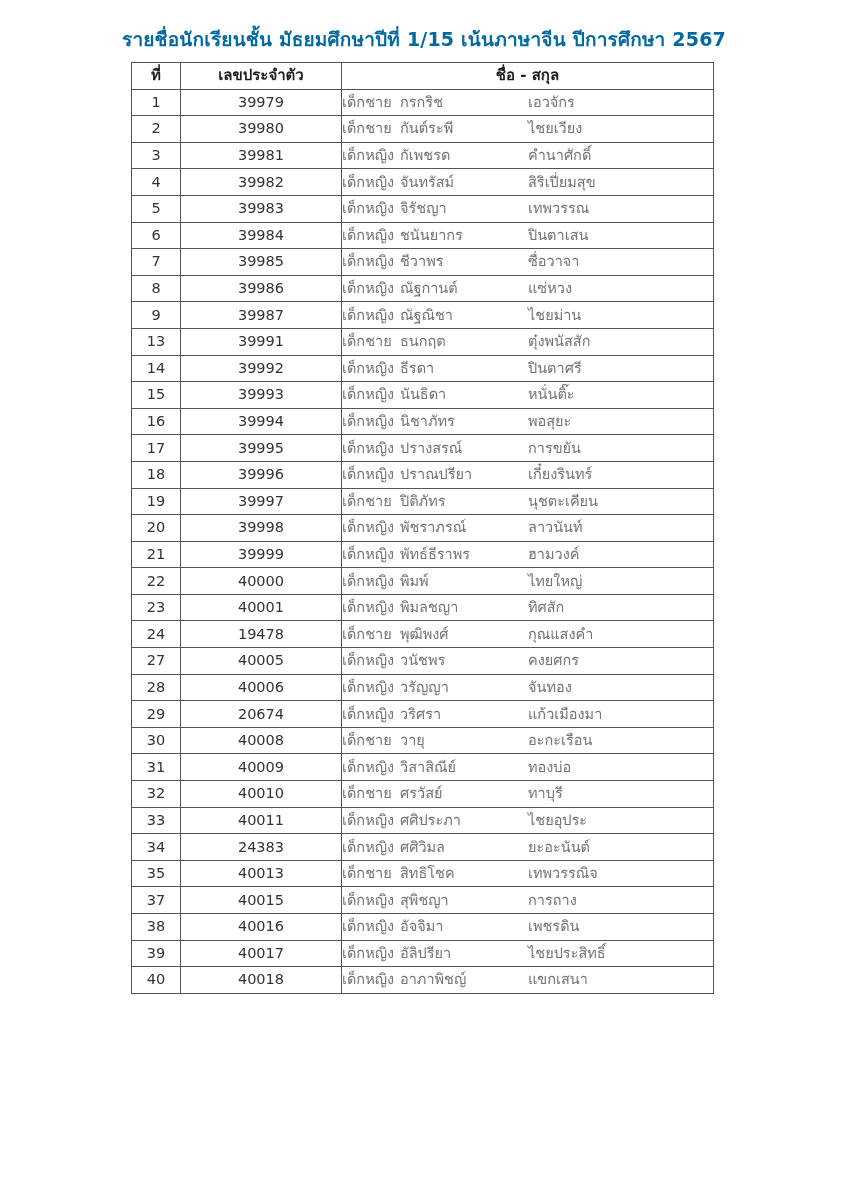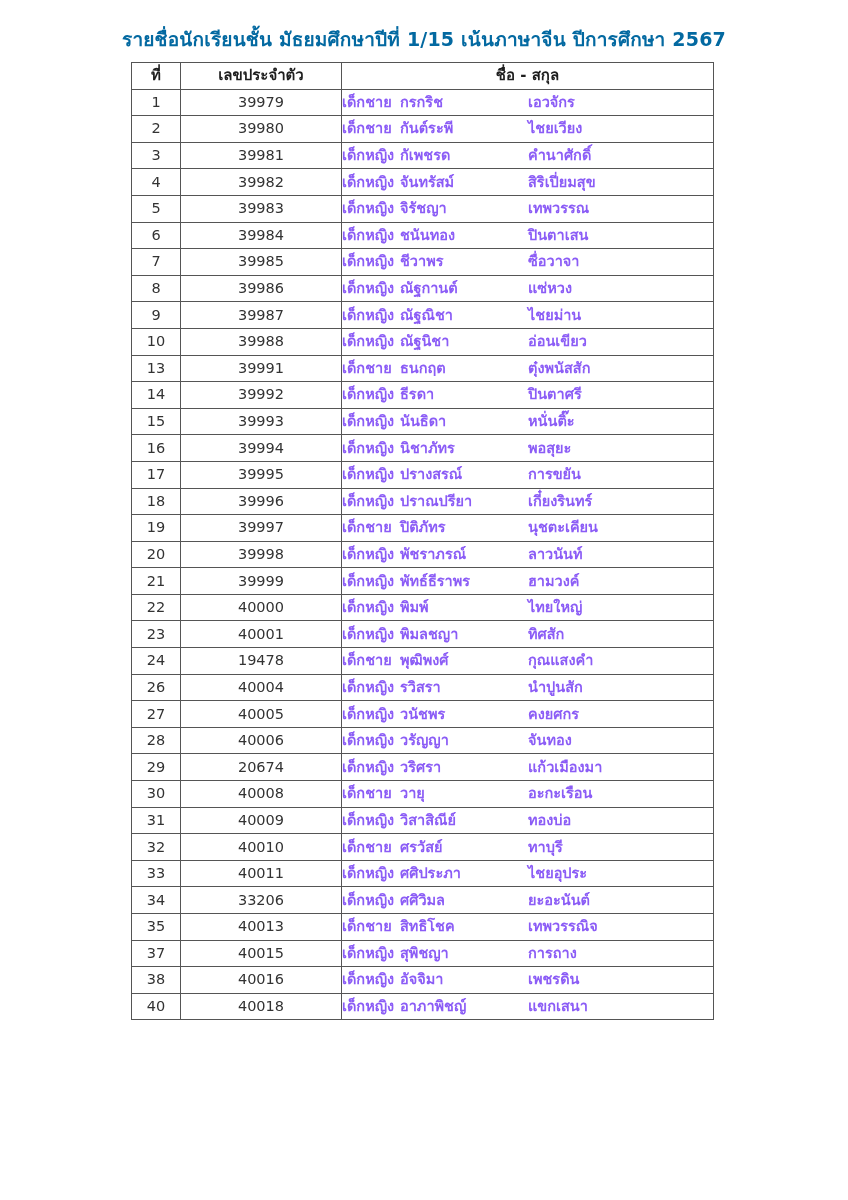--- a/index.html
+++ b/index.html
@@ -46,21 +46,21 @@
     table.roster th {
       font-weight: bold;
       font-size: 15px;
       text-align: center;
       color: #1e1e1e;
     }
     col.c-no { width: 49px; }
     col.c-id { width: 161px; }
     col.c-name { width: 372px; }
     td.no, td.sid { text-align: center; color: #333; }
-    td.fullname { padding-left: 2px; color: #8b5cf6; font-weight: bold; }
+    td.fullname { padding-left: 2px; color: #737373; }
     .prefix { display: inline-block; width: 58px; }
     .first { display: inline-block; width: 128px; }
     .last { display: inline-block; }
   </style>
 </head>
 <body>
 
 <div class="page-title">รายชื่อนักเรียนชั้น มัธยมศึกษาปีที่ 1/15  เน้นภาษาจีน   ปีการศึกษา  2567</div>
 
 <table class="roster">
@@ -98,43 +98,38 @@
         <td class="fullname"><span class="prefix">เด็กหญิง</span><span class="first">จันทรัสม์</span><span class="last">สิริเปี่ยมสุข</span></td>
       </tr>
       <tr>
         <td class="no">5</td>
         <td class="sid">39983</td>
         <td class="fullname"><span class="prefix">เด็กหญิง</span><span class="first">จิรัชญา</span><span class="last">เทพวรรณ</span></td>
       </tr>
       <tr>
         <td class="no">6</td>
         <td class="sid">39984</td>
-        <td class="fullname"><span class="prefix">เด็กหญิง</span><span class="first">ชนันทอง</span><span class="last">ปินตาเสน</span></td>
+        <td class="fullname"><span class="prefix">เด็กหญิง</span><span class="first">ชนันยากร</span><span class="last">ปินตาเสน</span></td>
       </tr>
       <tr>
         <td class="no">7</td>
         <td class="sid">39985</td>
         <td class="fullname"><span class="prefix">เด็กหญิง</span><span class="first">ชีวาพร</span><span class="last">ซื่อวาจา</span></td>
       </tr>
       <tr>
         <td class="no">8</td>
         <td class="sid">39986</td>
         <td class="fullname"><span class="prefix">เด็กหญิง</span><span class="first">ณัฐกานต์</span><span class="last">แซ่หวง</span></td>
       </tr>
       <tr>
         <td class="no">9</td>
         <td class="sid">39987</td>
         <td class="fullname"><span class="prefix">เด็กหญิง</span><span class="first">ณัฐณิชา</span><span class="last">ไชยม่าน</span></td>
       </tr>
       <tr>
-        <td class="no">10</td>
-        <td class="sid">39988</td>
-        <td class="fullname"><span class="prefix">เด็กหญิง</span><span class="first">ณัฐนิชา</span><span class="last">อ่อนเขียว</span></td>
-      </tr>
-      <tr>
         <td class="no">13</td>
         <td class="sid">39991</td>
         <td class="fullname"><span class="prefix">เด็กชาย</span><span class="first">ธนกฤต</span><span class="last">ตุ๋งพนัสสัก</span></td>
       </tr>
       <tr>
         <td class="no">14</td>
         <td class="sid">39992</td>
         <td class="fullname"><span class="prefix">เด็กหญิง</span><span class="first">ธีรดา</span><span class="last">ปินตาศรี</span></td>
       </tr>
       <tr>
@@ -181,25 +176,20 @@
         <td class="no">23</td>
         <td class="sid">40001</td>
         <td class="fullname"><span class="prefix">เด็กหญิง</span><span class="first">พิมลชญา</span><span class="last">ทิศสัก</span></td>
       </tr>
       <tr>
         <td class="no">24</td>
         <td class="sid">19478</td>
         <td class="fullname"><span class="prefix">เด็กชาย</span><span class="first">พุฒิพงศ์</span><span class="last">กุณแสงคำ</span></td>
       </tr>
       <tr>
-        <td class="no">26</td>
-        <td class="sid">40004</td>
-        <td class="fullname"><span class="prefix">เด็กหญิง</span><span class="first">รวิสรา</span><span class="last">นำปูนสัก</span></td>
-      </tr>
-      <tr>
         <td class="no">27</td>
         <td class="sid">40005</td>
         <td class="fullname"><span class="prefix">เด็กหญิง</span><span class="first">วนัชพร</span><span class="last">คงยศกร</span></td>
       </tr>
       <tr>
         <td class="no">28</td>
         <td class="sid">40006</td>
         <td class="fullname"><span class="prefix">เด็กหญิง</span><span class="first">วรัญญา</span><span class="last">จันทอง</span></td>
       </tr>
       <tr>
@@ -222,37 +212,42 @@
         <td class="sid">40010</td>
         <td class="fullname"><span class="prefix">เด็กชาย</span><span class="first">ศรวัสย์</span><span class="last">ทาบุรี</span></td>
       </tr>
       <tr>
         <td class="no">33</td>
         <td class="sid">40011</td>
         <td class="fullname"><span class="prefix">เด็กหญิง</span><span class="first">ศศิประภา</span><span class="last">ไชยอุประ</span></td>
       </tr>
       <tr>
         <td class="no">34</td>
-        <td class="sid">33206</td>
+        <td class="sid">24383</td>
         <td class="fullname"><span class="prefix">เด็กหญิง</span><span class="first">ศศิวิมล</span><span class="last">ยะอะนันต์</span></td>
       </tr>
       <tr>
         <td class="no">35</td>
         <td class="sid">40013</td>
         <td class="fullname"><span class="prefix">เด็กชาย</span><span class="first">สิทธิโชค</span><span class="last">เทพวรรณิจ</span></td>
       </tr>
       <tr>
         <td class="no">37</td>
         <td class="sid">40015</td>
         <td class="fullname"><span class="prefix">เด็กหญิง</span><span class="first">สุพิชญา</span><span class="last">การถาง</span></td>
       </tr>
       <tr>
         <td class="no">38</td>
         <td class="sid">40016</td>
         <td class="fullname"><span class="prefix">เด็กหญิง</span><span class="first">อัจจิมา</span><span class="last">เพชรดิน</span></td>
+      </tr>
+      <tr>
+        <td class="no">39</td>
+        <td class="sid">40017</td>
+        <td class="fullname"><span class="prefix">เด็กหญิง</span><span class="first">อัลิปรียา</span><span class="last">ไชยประสิทธิ์</span></td>
       </tr>
       <tr>
         <td class="no">40</td>
         <td class="sid">40018</td>
         <td class="fullname"><span class="prefix">เด็กหญิง</span><span class="first">อาภาพิชญ์</span><span class="last">แขกเสนา</span></td>
       </tr>
     </tbody>
 </table>
 
 </body></html>

